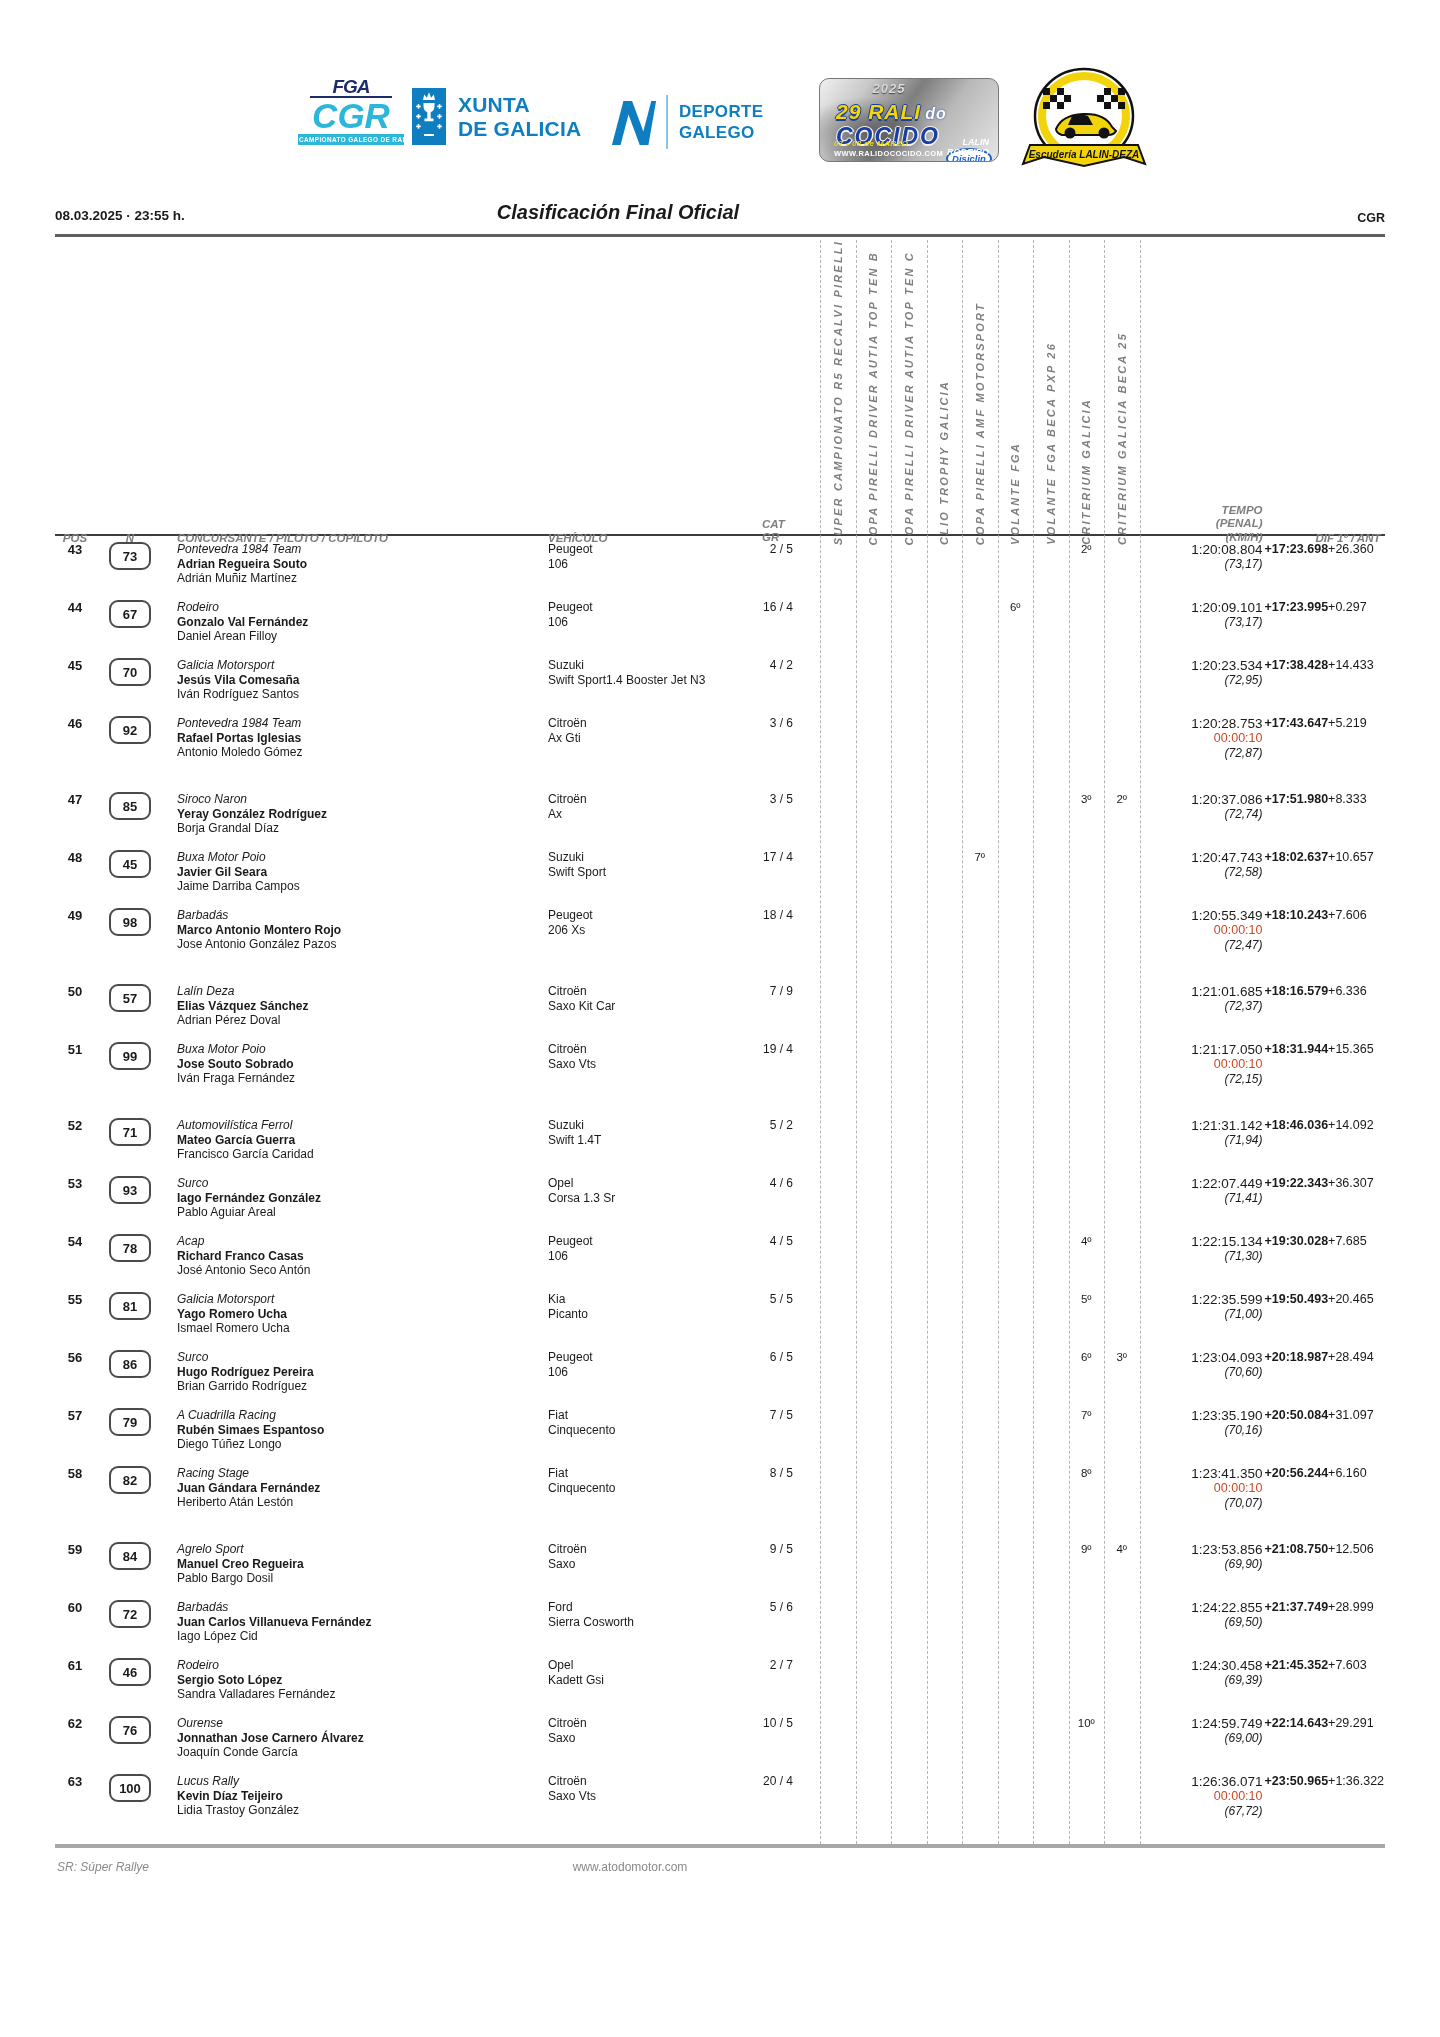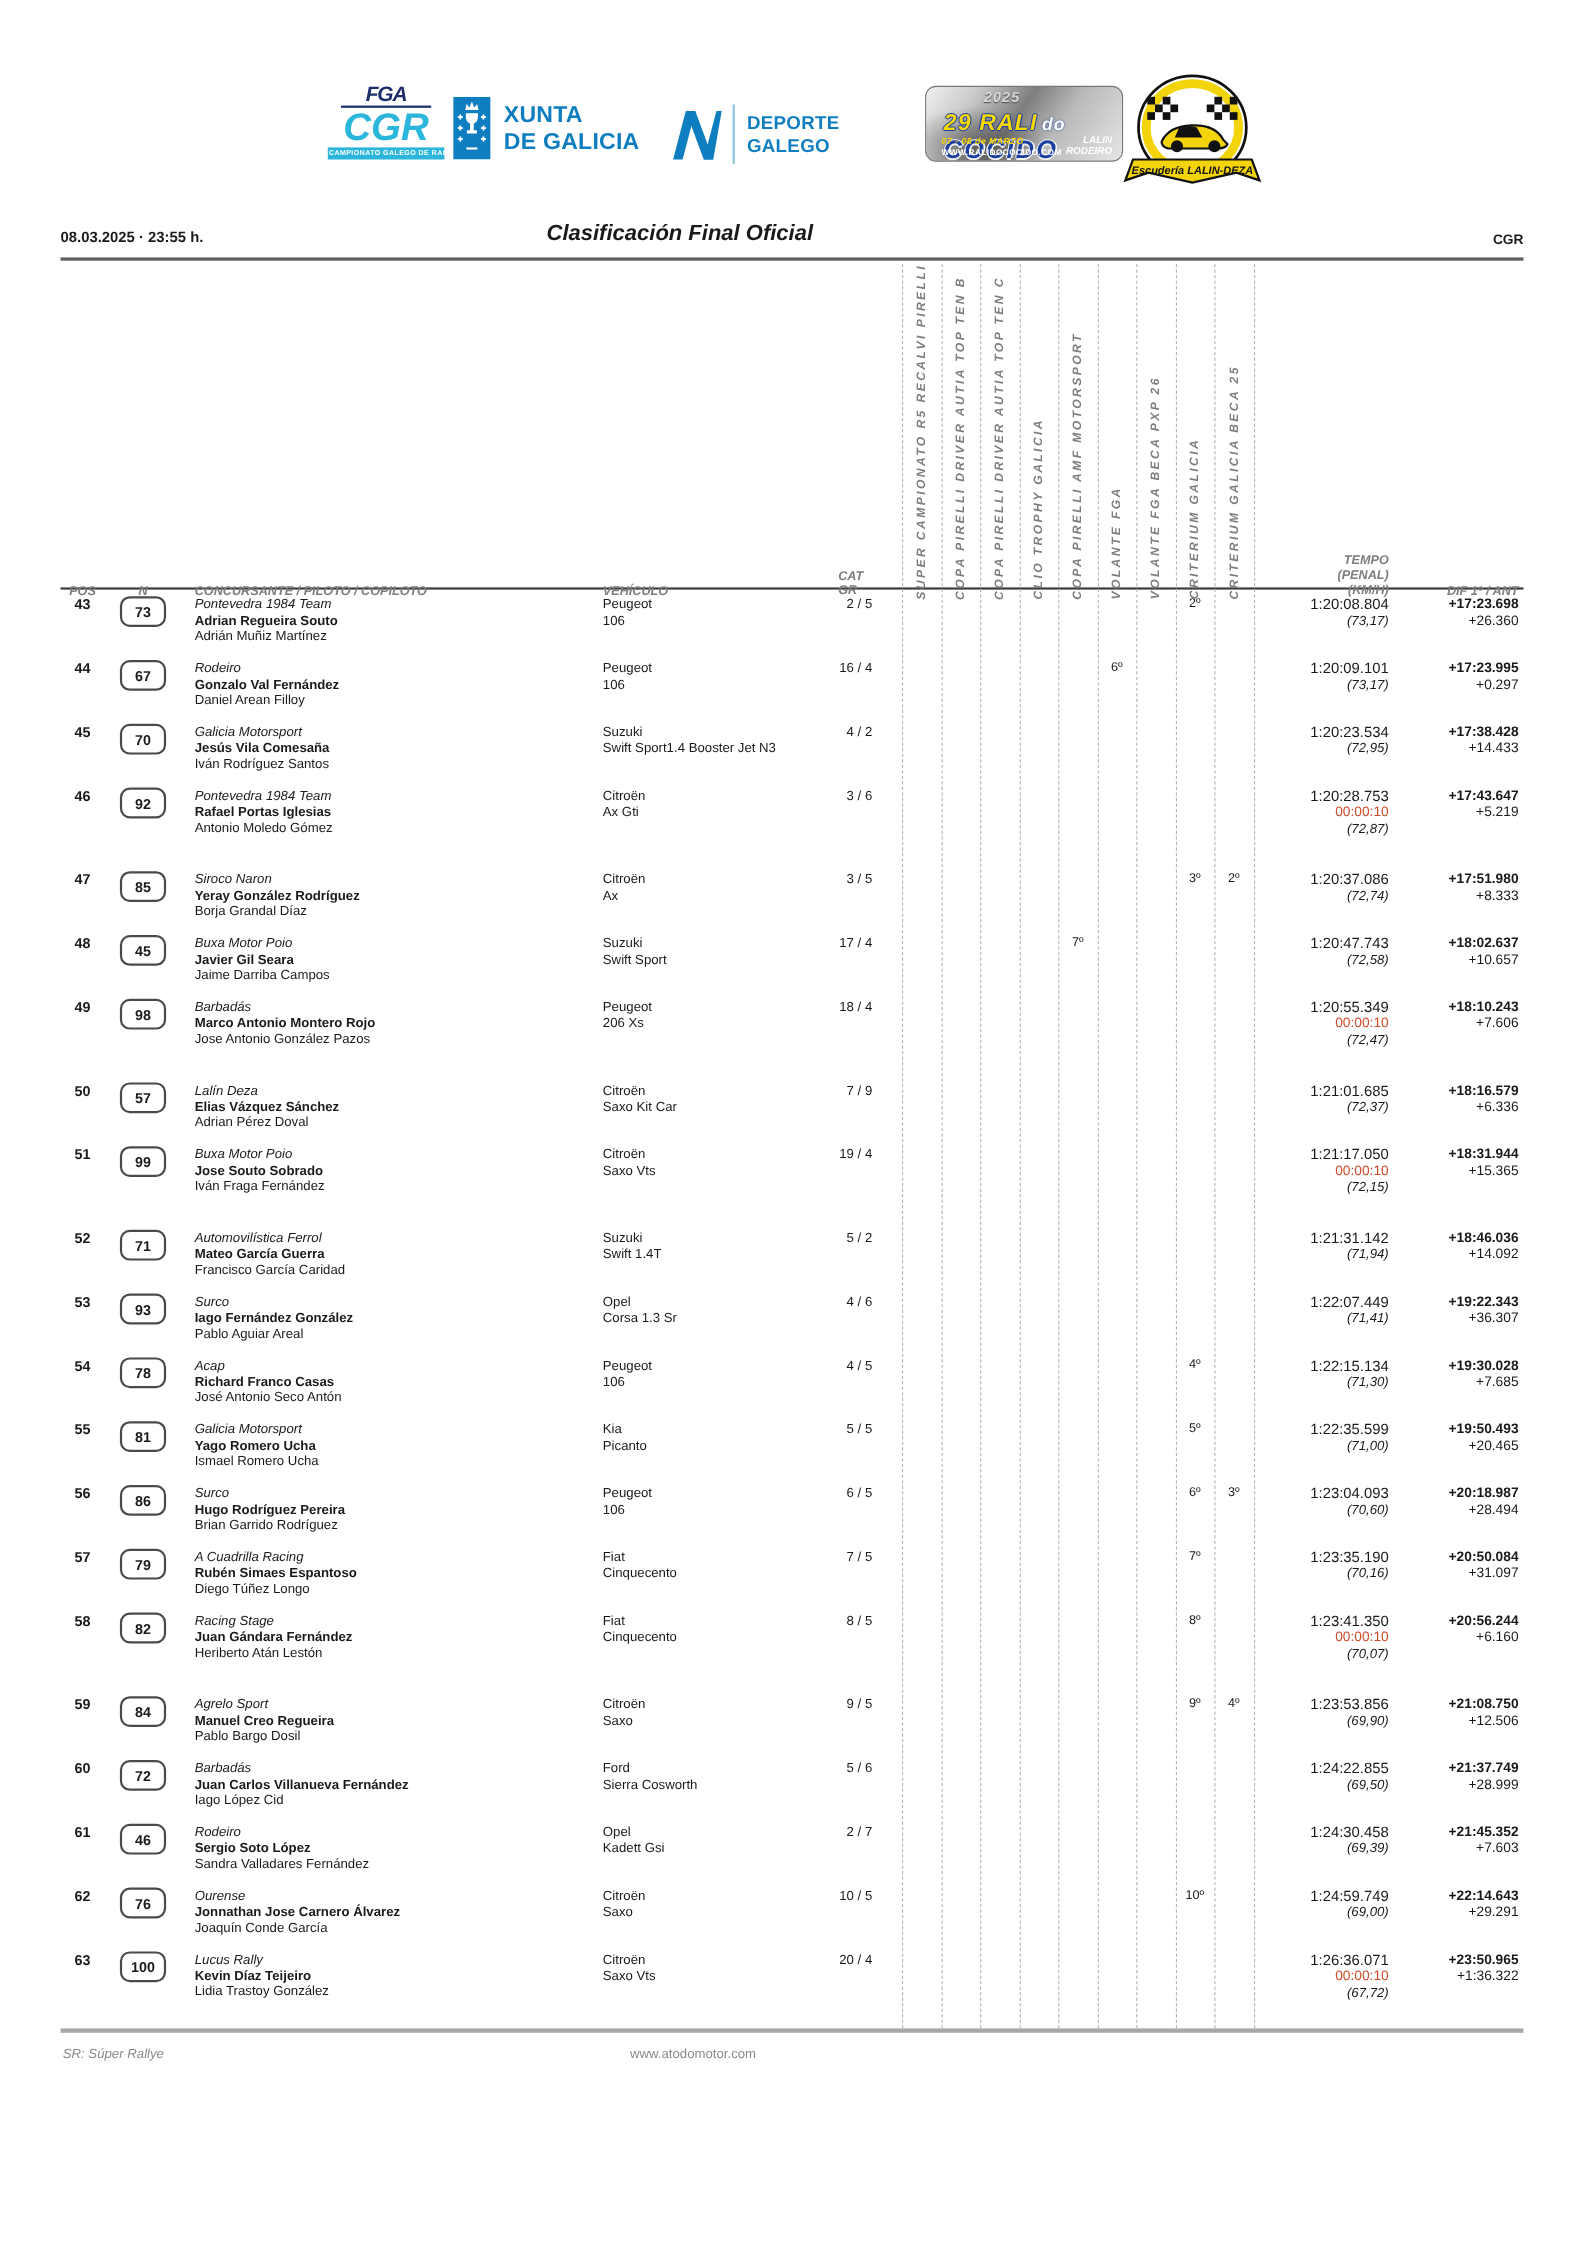--- a/index.html
+++ b/index.html
@@ -20,21 +20,21 @@
   .cgr-fga{font-weight:bold;font-style:italic;font-size:19px;letter-spacing:-1px;color:var(--navy);line-height:17px;}
   .cgr-line{height:1.5px;background:var(--navy);margin:1px 12px 0 12px;}
   .cgr-txt{font-weight:bold;font-style:italic;font-size:35px;letter-spacing:0;color:var(--cyan);line-height:36px;}
   .cgr-band{background:var(--cyan);color:#fff;font-size:6.4px;font-weight:bold;letter-spacing:.4px;padding:2px 1px;white-space:nowrap;}
   .xunta{position:absolute;left:412px;top:88px;display:flex;align-items:center;}
   .xunta-text{margin-left:12px;color:var(--blue);font-size:21px;font-weight:bold;line-height:24px;letter-spacing:.2px;}
   .deporte{position:absolute;left:610px;top:95px;display:flex;align-items:center;}
   .dg-divider{width:2px;height:54px;background:#8fc3e4;margin:0 11px 0 8px;}
   .dg-text{color:var(--blue);font-size:17px;font-weight:bold;line-height:21px;letter-spacing:.3px;}
   
-  .plate{position:absolute;left:841px;top:78px;width:180px;height:69px;border-radius:10px;border:1px solid #777;
+  .plate{position:absolute;left:819px;top:78px;width:180px;height:84px;border-radius:10px;border:1px solid #777;
          background:linear-gradient(125deg,#f0f0f0 0%,#c9c9c9 22%,#7e7e7e 45%,#b9b9b9 65%,#e6e6e6 100%);overflow:hidden;}
   .plate:before{content:"";position:absolute;left:-20px;top:18px;width:130px;height:70px;border-radius:50%;
          background:radial-gradient(closest-side,rgba(50,50,50,.55),rgba(50,50,50,0));}
   .plate-year{position:absolute;top:2px;left:0;right:40px;text-align:center;font-style:italic;font-weight:bold;
          font-size:13px;color:#d9d9d9;text-shadow:0 1px 1px #4a4a4a;letter-spacing:1px;}
   .plate-l1{position:absolute;left:16px;top:21px;font-style:italic;font-weight:900;font-size:21px;color:#f6d800;
          text-shadow:-1px 0 #1b3fa0,1px 0 #1b3fa0,0 -1px #1b3fa0,0 1.5px #1b3fa0;letter-spacing:1px;white-space:nowrap;}
   .plate-l1 .pdo{font-size:16px;color:#fff;margin-left:4px;text-shadow:0 0 2px #1b3fa0;}
   .plate-l2{position:absolute;left:16px;top:44px;font-style:italic;font-weight:900;font-size:23px;color:#1b3fa0;
          text-shadow:-1px 0 #f2f2f2,1.5px 0 #f2f2f2,0 -1px #f2f2f2,0 1.5px #f2f2f2;letter-spacing:2px;}
@@ -76,21 +76,21 @@
   .cell-conc{padding-left:12px;display:flex;flex-direction:column;font-size:12px;line-height:14.6px;}
   .cell-conc .team{font-style:italic;}
   .cell-conc .driver{font-weight:bold;}
   .cell-veh{padding-left:8px;display:flex;flex-direction:column;font-size:12px;line-height:14.6px;}
   .cell-cat{text-align:right;padding-right:13px;font-size:12px;}
   .cell-mark{text-align:center;font-size:11.5px;padding-top:1px;}
   .cell-tempo{display:flex;flex-direction:column;text-align:right;padding-right:2px;line-height:15.2px;}
   .cell-tempo .time{font-weight:normal;font-size:13.5px;}
   .cell-tempo .penal{color:var(--pen);font-size:12.5px;}
   .cell-tempo .kmh{font-style:italic;font-size:12px;}
-  .cell-dif{display:flex;flex-direction:column;text-align:right;padding-right:4px;line-height:15.2px;font-size:12.5px;}
+  .cell-dif{display:flex;flex-direction:row;text-align:right;padding-right:4px;line-height:15.2px;font-size:12.5px;}
   .cell-dif .d1{font-weight:bold;}
 
   .brule{height:4px;background:#a8a8a8;margin-top:0;}
   .footer{position:relative;margin-top:12px;height:22px;font-size:12px;color:#8a8a8a;}
   .f-left{position:absolute;left:2px;top:0;font-style:italic;}
   .f-center{position:absolute;left:575px;top:0;transform:translateX(-50%);}
 </style>
 </head>
 <body>
 

